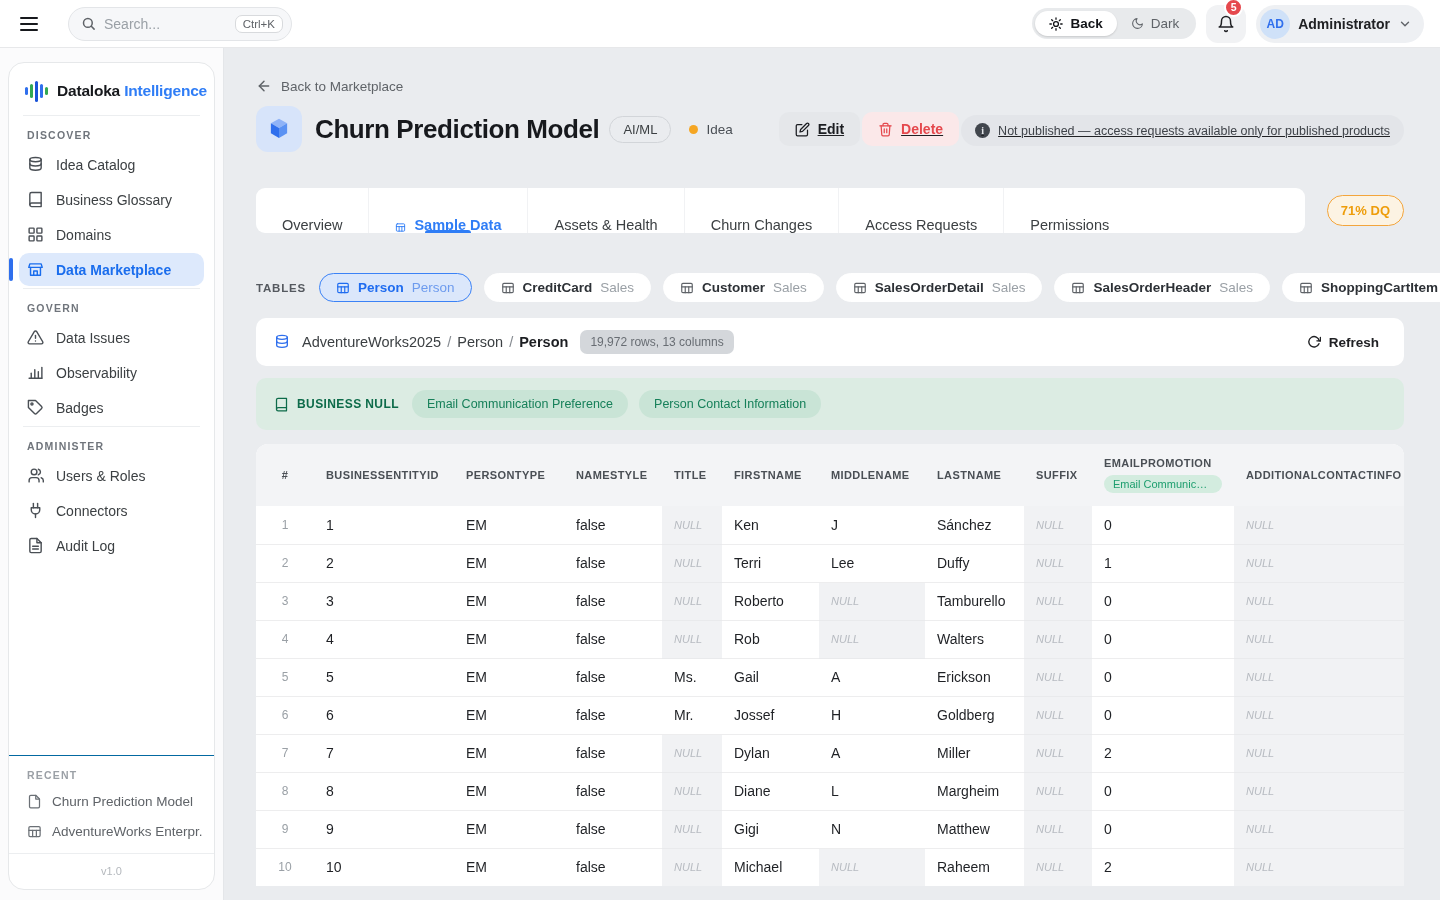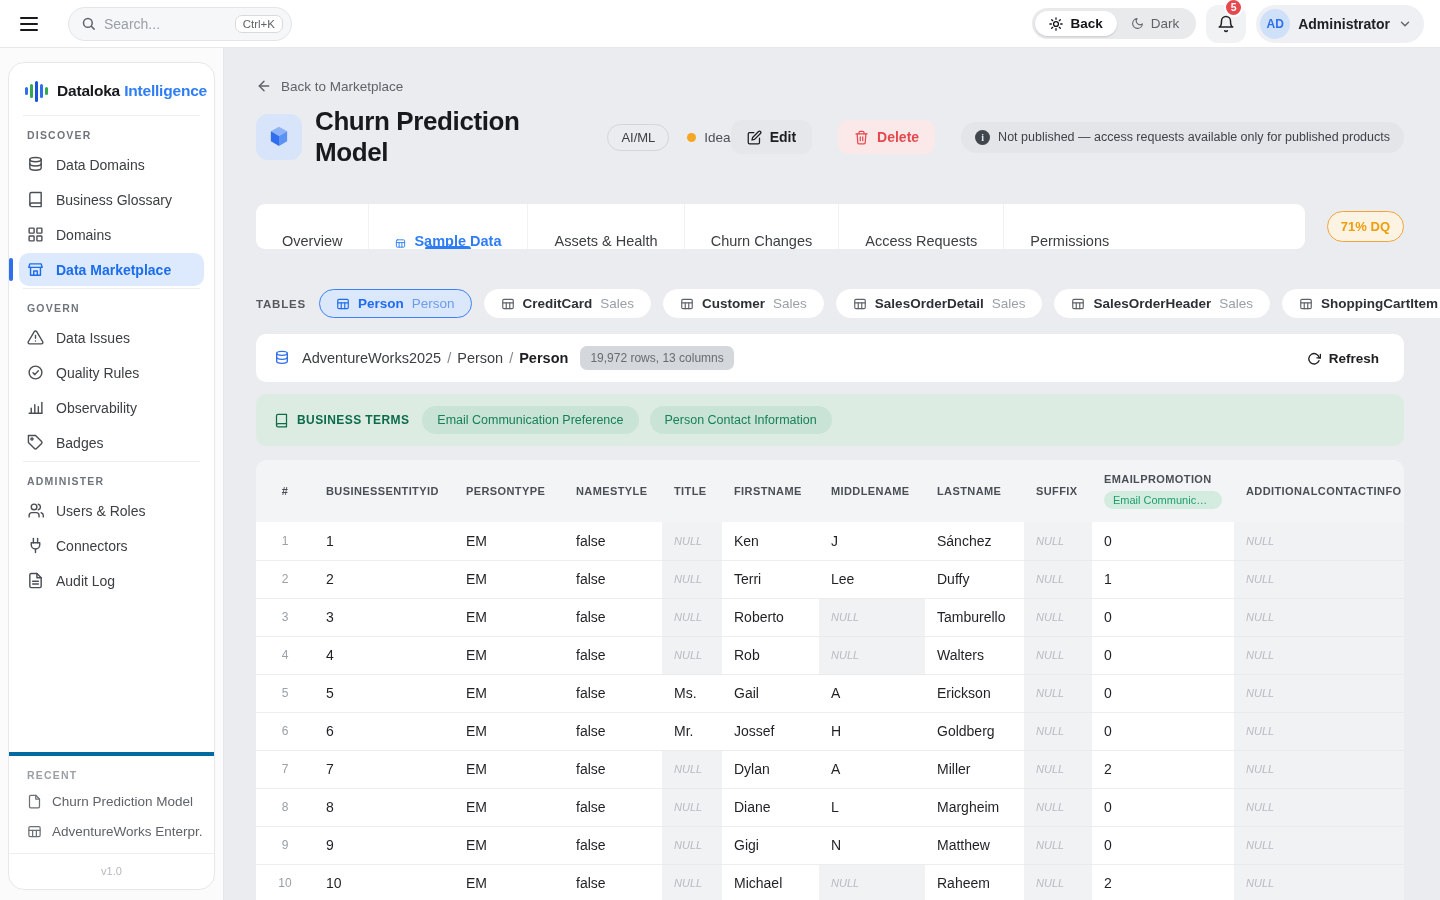--- a/index.html
+++ b/index.html
@@ -53,21 +53,21 @@
   .side-label { font-size:10.5px; font-weight:bold; color:#70757c; letter-spacing:1.2px;
     padding:13px 18px 5px 18px; }
   .side-item { display:flex; align-items:center; gap:12px; margin:2px 10px; padding:8px 8px;
     border-radius:10px; font-size:14px; color:#3c4043; position:relative; cursor:pointer; }
   .side-item svg { width:17px; height:17px; color:#4a4f55; flex:none; }
   .side-item.active { background:#dde9fc; color:#1a6ded; font-weight:bold; }
   .side-item.active svg { color:#1a6ded; }
   .side-item.active::before { content:""; position:absolute; left:-10px; top:5px; bottom:5px;
     width:4px; border-radius:4px; background:#2f6fed; }
   .side-flex { flex:1; }
-  .recent-section { border-top:4px solid #0369a1; padding-bottom:6px; }
+  .recent-section { border-top:1px solid #0369a1; padding-bottom:6px; }
   .recent-section .side-label { color:#9ba0a6; }
   .recent-item { display:flex; align-items:center; gap:10px; margin:1px 12px; padding:7px 6px;
     font-size:13.5px; color:#5f6368; cursor:pointer; white-space:nowrap; overflow:hidden; }
   .recent-item svg { width:15px; height:15px; color:#6b7076; flex:none; }
   .version { border-top:1px solid #eceef0; text-align:center; color:#b4b8bd; font-size:11px;
     padding:11px 0 12px; }
 
   
   .main { flex:1; padding:30px 36px 0 32px; overflow:hidden; }
   .back-link { display:flex; align-items:center; gap:9px; color:#5f6368; font-size:13.5px;
@@ -75,21 +75,21 @@
   .back-link svg { width:16px; height:16px; }
 
   .prod-header { display:flex; align-items:center; margin-top:12px; }
   .prod-tile { width:46px; height:46px; border-radius:12px; background:#d7e4fa;
     display:flex; align-items:center; justify-content:center; flex:none; }
   .prod-title { font-size:26px; font-weight:bold; color:#17191d; letter-spacing:-0.4px; margin-left:13px; }
   .type-badge { border:1px solid #d2d5d9; border-radius:999px; padding:5px 13px; font-size:13px;
     color:#3c4043; margin-left:10px; background:#fff0; }
   .status { display:flex; align-items:center; gap:8px; margin-left:18px; font-size:13.5px; color:#4a4f55; }
   .status-dot { width:9px; height:9px; border-radius:50%; }
-  .header-actions { margin-left:auto; display:flex; align-items:center; gap:26px; }
+  .header-actions { margin-left:auto; display:flex; align-items:flex-end; gap:2px;text-decoration:underline; }
   .btn { display:flex; align-items:center; gap:8px; border-radius:10px; padding:9px 16px;
     font-size:14px; font-weight:bold; cursor:pointer; white-space:nowrap; }
   .btn svg { width:15px; height:15px; }
   .btn-edit { background:#e5e7ea; color:#1b1d21; }
   .btn-delete { background:#fbe8e9; color:#e5484d; }
   .notice-pill { display:flex; align-items:center; gap:8px; background:#e3e5e9; border-radius:999px;
     padding:8px 14px; font-size:12.5px; color:#3f4349; white-space:nowrap; }
 
   .tabs-row { display:flex; align-items:center; margin-top:36px; }
   .tabs-card { flex:1; height:45px; background:#fff; border-radius:9px; display:flex;
@@ -117,21 +117,21 @@
   .chip.active .chip-schema { color:#6d9bee; }
 
   .bc-bar { margin-top:16px; height:48px; background:#ffffff; border-radius:10px; display:flex;
     align-items:center; gap:12px; padding:0 9px 0 18px; }
   .bc-bar .db-ico { color:#2f6fed; width:16px; height:16px; }
   .bc-text { font-size:14.5px; color:#3c4043; white-space:nowrap; }
   .bc-sep { color:#84898f; padding:0 6px; }
   .bc-last { font-weight:bold; color:#1c1e22; }
   .bc-meta { background:#d4d7db; color:#686d73; font-size:12px; border-radius:7px; padding:5px 10px; }
   .btn-refresh { margin-left:auto; background:#fff; border-radius:999px; padding:8px 16px;
-    display:flex; align-items:flex-end; gap:8px; font-size:13.5px; font-weight:bold; color:#202124;
+    display:flex; align-items:center; gap:8px; font-size:13.5px; font-weight:bold; color:#202124;
     cursor:pointer; }
   .btn-refresh svg { width:14px; height:14px; }
 
   .terms-bar { margin-top:12px; height:52px; background:#dcece3; border-radius:10px; display:flex;
     align-items:center; gap:13px; padding:0 18px; }
   .terms-label { display:flex; align-items:center; gap:8px; font-size:12px; font-weight:bold;
     color:#0d6b4a; letter-spacing:0.4px; }
   .terms-label svg { width:15px; height:15px; }
   .term-chip { background:#c9e4d6; color:#17805a; font-size:12.5px; border-radius:999px;
     padding:7px 15px; cursor:pointer; }
@@ -340,21 +340,21 @@
         </span>
         <span class="brand-text"><span class="brand-name">Dataloka</span> <span class="brand-suffix">Intelligence</span></span>
       </div>
       <div class="side-divider"></div>
       <div id="side-sections">
           <div class="side-label">DISCOVER</div>
           <div class="side-item">
             <svg class="ni">
               <use href="#i-database"></use>
             </svg>
-            <span>Data Domains</span>
+            <span>Idea Catalog</span>
           </div>
           <div class="side-item">
             <svg class="ni">
               <use href="#i-book"></use>
             </svg>
             <span>Business Glossary</span>
           </div>
           <div class="side-item">
             <svg class="ni">
               <use href="#i-grid"></use>
@@ -367,26 +367,20 @@
             </svg>
             <span>Data Marketplace</span>
           </div>
           <div class="side-divider"></div>
           <div class="side-label">GOVERN</div>
           <div class="side-item">
             <svg class="ni">
               <use href="#i-warning"></use>
             </svg>
             <span>Data Issues</span>
-          </div>
-          <div class="side-item">
-            <svg class="ni">
-              <use href="#i-check"></use>
-            </svg>
-            <span>Quality Rules</span>
           </div>
           <div class="side-item">
             <svg class="ni">
               <use href="#i-chart"></use>
             </svg>
             <span>Observability</span>
           </div>
           <div class="side-item">
             <svg class="ni">
               <use href="#i-tag"></use>
@@ -562,21 +556,21 @@
           </svg>
         <span>Refresh</span>
       </div>
     </div>
 
     <div class="terms-bar">
       <span class="terms-label">
         <svg class="ni">
             <use href="#i-book"></use>
           </svg>
-        <span>BUSINESS TERMS</span>
+        <span>BUSINESS NULL</span>
       </span>
       <div style="display:flex;gap:11px" id="terms-chips">
           <span class="term-chip">Email Communication Preference</span>
           <span class="term-chip">Person Contact Information</span>
         </div>
     </div>
 
     <div class="table-wrap">
       <table class="data" id="data-table">
           <colgroup>

